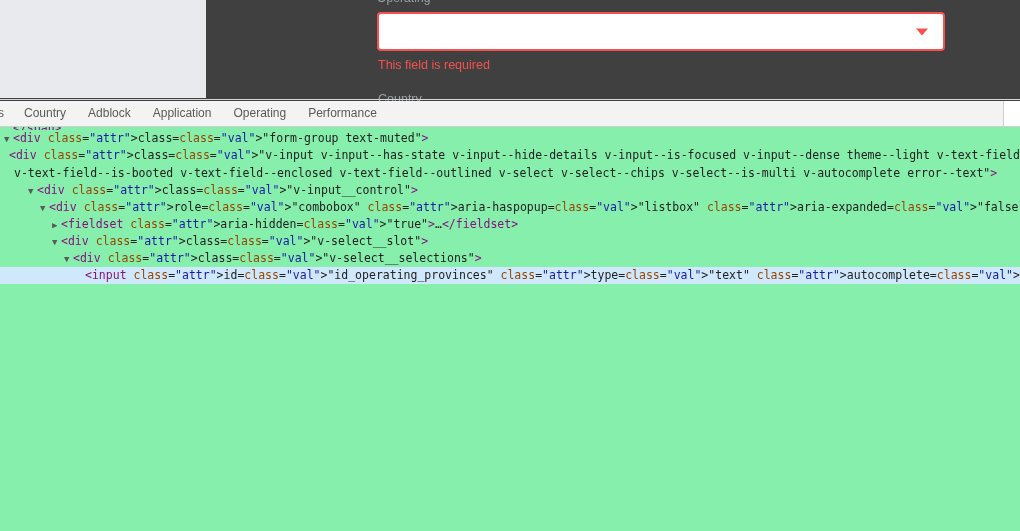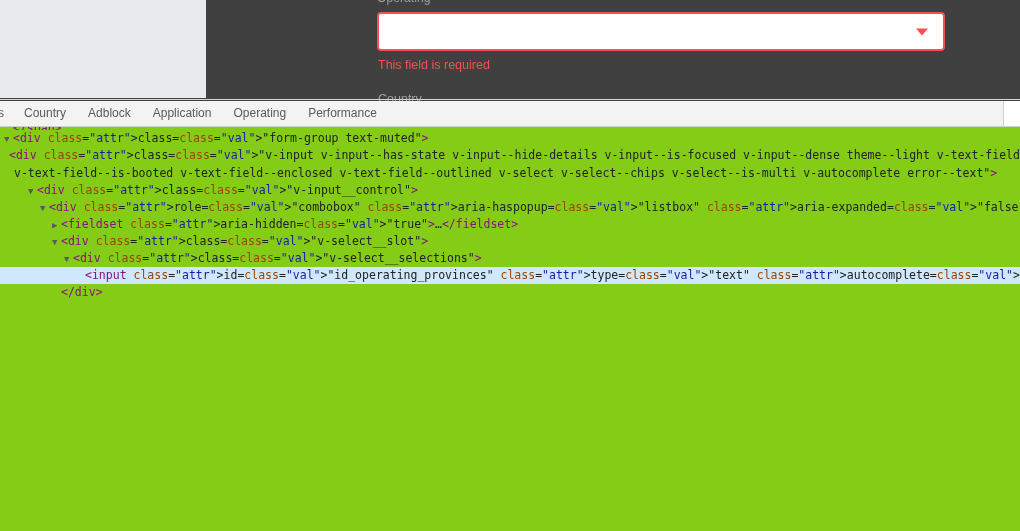--- a/index.html
+++ b/index.html
@@ -164,21 +164,21 @@
     margin-left: -2px;
   }
 
   
   .dom-tree {
     position: absolute;
     left: 0;
     top: 26px;
     width: 1020px;
     height: 404px;
-    background: #84cc16;
+    background: #86efac;
     font-family: "DejaVu Sans Mono", "Liberation Mono", monospace;
     font-size: 11.5px;
     line-height: 17px;
     color: #222222;
     overflow: hidden;
     padding-top: 0px;
     box-sizing: border-box;
   }
 
   .dom-line {
@@ -252,17 +252,16 @@
     <div class="dom-tree" id="dom-tree">
         <div class="dom-line clipped-top"><span style="display: inline-block; width: 0px;"></span><span class="twisty"></span><span><span class="punct">&lt;/</span><span class="tag">span</span><span class="punct">&gt;</span></span></div>
         <div class="dom-line"><span style="display: inline-block; width: 0px;"></span><span class="twisty">▼</span><span><span class="punct">&lt;</span><span class="tag">div</span> <span <span="" class="attr">class</span>=<span class="val">"attr"</span>&gt;class=<span <span="" class="attr">class</span>=<span class="val">"val"</span>&gt;"form-group text-muted"<span class="punct">&gt;</span></span></div>
         <div class="dom-line" style="white-space: pre-wrap; height: auto; padding-left: 14px; text-indent: -14px;"><span style="display: inline-block; width: 0px;"></span><span class="twisty">▼</span><span><span class="punct">&lt;</span><span class="tag">div</span> <span <span="" class="attr">class</span>=<span class="val">"attr"</span>&gt;class=<span <span="" class="attr">class</span>=<span class="val">"val"</span>&gt;"v-input v-input--has-state v-input--hide-details v-input--is-focused v-input--dense theme--light v-text-field v-text-field--is-booted v-text-field--enclosed v-text-field--outlined v-select v-select--chips v-select--is-multi v-autocomplete error--text"<span class="punct">&gt;</span></span></div>
         <div class="dom-line"><span style="display: inline-block; width: 24px;"></span><span class="twisty">▼</span><span><span class="punct">&lt;</span><span class="tag">div</span> <span <span="" class="attr">class</span>=<span class="val">"attr"</span>&gt;class=<span <span="" class="attr">class</span>=<span class="val">"val"</span>&gt;"v-input__control"<span class="punct">&gt;</span></span></div>
         <div class="dom-line"><span style="display: inline-block; width: 36px;"></span><span class="twisty">▼</span><span><span class="punct">&lt;</span><span class="tag">div</span> <span <span="" class="attr">class</span>=<span class="val">"attr"</span>&gt;role=<span <span="" class="attr">class</span>=<span class="val">"val"</span>&gt;"combobox" <span <span="" class="attr">class</span>=<span class="val">"attr"</span>&gt;aria-haspopup=<span <span="" class="attr">class</span>=<span class="val">"val"</span>&gt;"listbox" <span <span="" class="attr">class</span>=<span class="val">"attr"</span>&gt;aria-expanded=<span <span="" class="attr">class</span>=<span class="val">"val"</span>&gt;"false" =&gt;aria-owns==&gt;"list-157" =&gt;class==&gt;"v-input__slot"</span></div>
         <div class="dom-line"><span style="display: inline-block; width: 48px;"></span><span class="twisty">▶</span><span><span class="punct">&lt;</span><span class="tag">fieldset</span> <span <span="" class="attr">class</span>=<span class="val">"attr"</span>&gt;aria-hidden=<span <span="" class="attr">class</span>=<span class="val">"val"</span>&gt;"true"<span class="punct">&gt;</span>…<span class="punct">&lt;/</span><span class="tag">fieldset</span><span class="punct">&gt;</span></span></div>
         <div class="dom-line"><span style="display: inline-block; width: 48px;"></span><span class="twisty">▼</span><span><span class="punct">&lt;</span><span class="tag">div</span> <span <span="" class="attr">class</span>=<span class="val">"attr"</span>&gt;class=<span <span="" class="attr">class</span>=<span class="val">"val"</span>&gt;"v-select__slot"<span class="punct">&gt;</span></span></div>
         <div class="dom-line"><span style="display: inline-block; width: 60px;"></span><span class="twisty">▼</span><span><span class="punct">&lt;</span><span class="tag">div</span> <span <span="" class="attr">class</span>=<span class="val">"attr"</span>&gt;class=<span <span="" class="attr">class</span>=<span class="val">"val"</span>&gt;"v-select__selections"<span class="punct">&gt;</span></span></div>
         <div class="dom-line selected"><span style="display: inline-block; width: 72px;"></span><span class="twisty"></span><span><span class="punct">&lt;</span><span class="tag">input</span> <span <span="" class="attr">class</span>=<span class="val">"attr"</span>&gt;id=<span <span="" class="attr">class</span>=<span class="val">"val"</span>&gt;"id_operating_provinces" <span <span="" class="attr">class</span>=<span class="val">"attr"</span>&gt;type=<span <span="" class="attr">class</span>=<span class="val">"val"</span>&gt;"text" <span <span="" class="attr">class</span>=<span class="val">"attr"</span>&gt;autocomplete=<span <span="" class="attr">class</span>=<span class="val">"val"</span>&gt;"off"</span></div>
-        <div class="dom-line"><span style="display: inline-block; width: 48px;"></span><span class="twisty"></span><span><span class="punct">&lt;/</span><span class="tag">div</span><span class="punct">&gt;</span></span></div>
       </div>
   </div>
 
 </div>
 
 </body></html>

